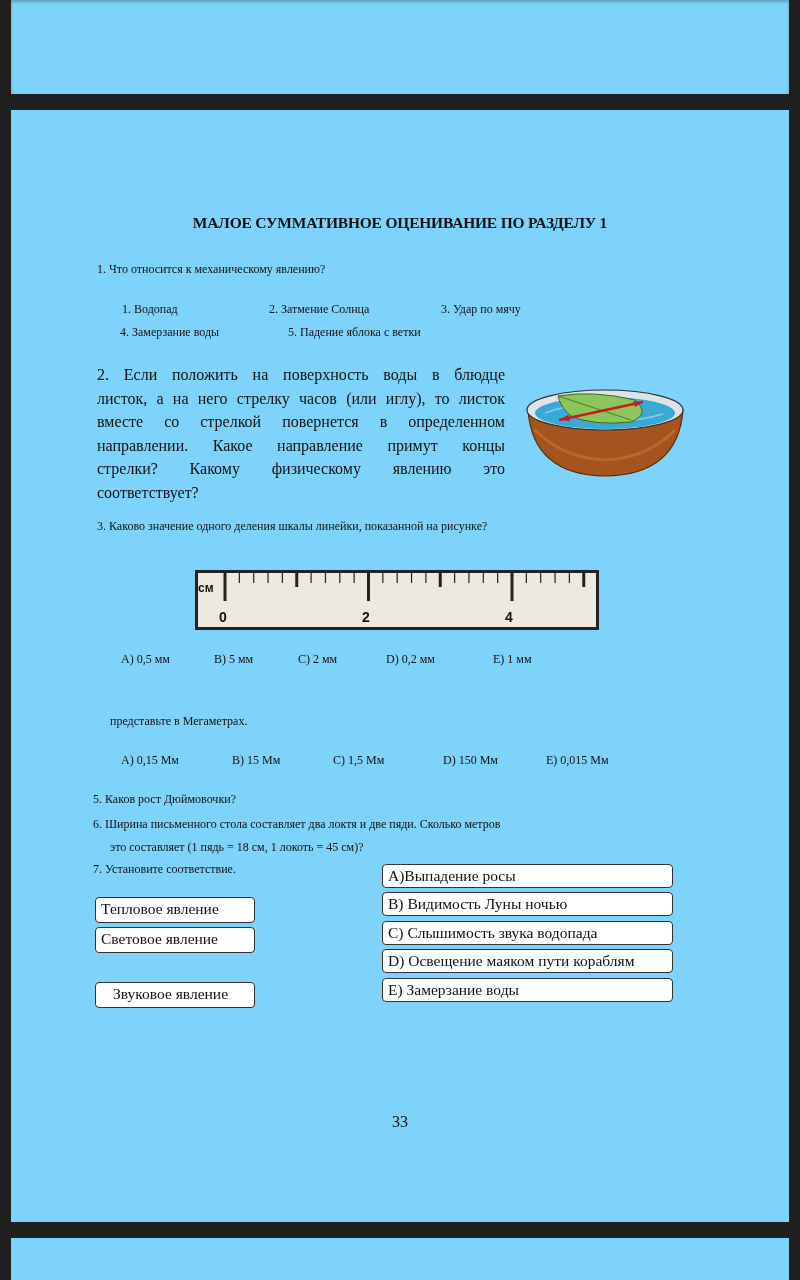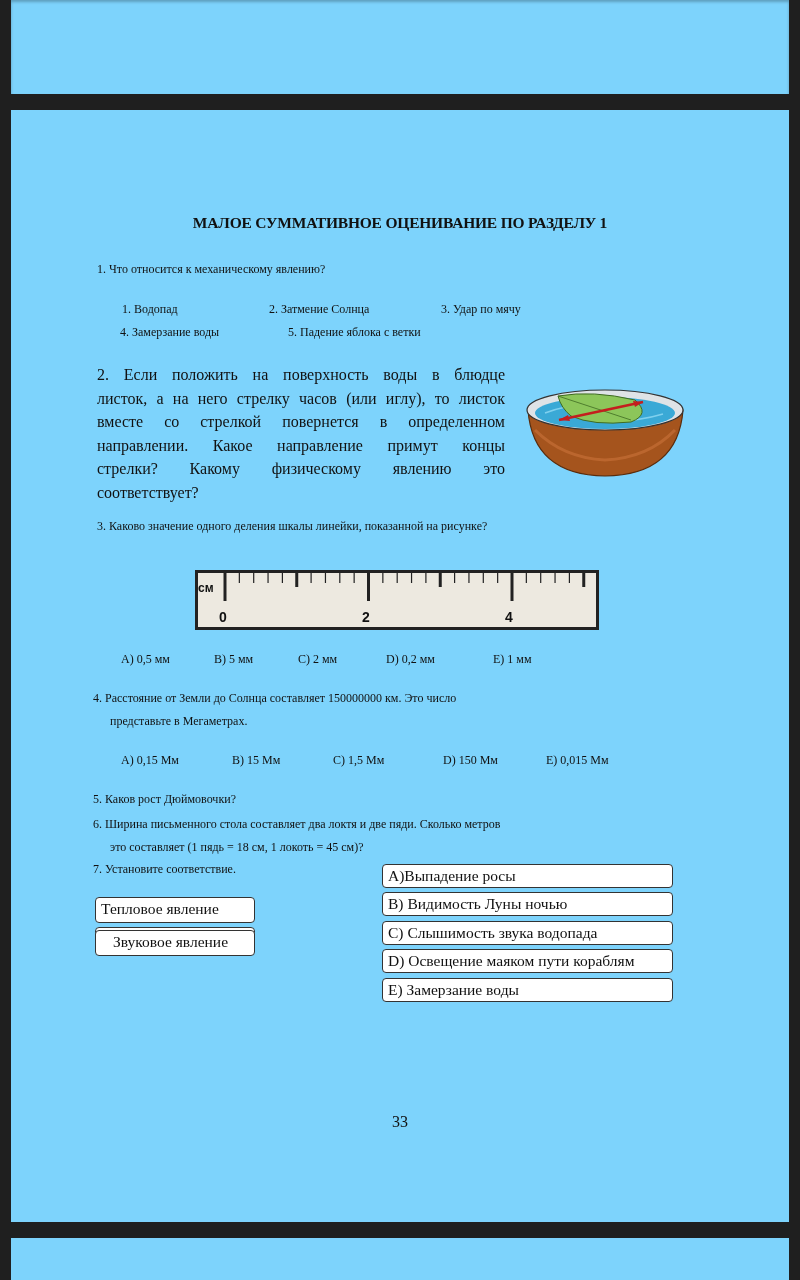--- a/index.html
+++ b/index.html
@@ -95,36 +95,35 @@
       <text x="167" y="52" font-family="Liberation Sans, sans-serif" font-weight="bold" font-size="14" fill="#111">2</text>
       <text x="310" y="52" font-family="Liberation Sans, sans-serif" font-weight="bold" font-size="14" fill="#111">4</text>
     </svg>
   </div>
   <div class="abs q" style="left:110px;top:542px;">A) 0,5 мм</div>
   <div class="abs q" style="left:203px;top:542px;">B) 5 мм</div>
   <div class="abs q" style="left:287px;top:542px;">C) 2 мм</div>
   <div class="abs q" style="left:375px;top:542px;">D) 0,2 мм</div>
   <div class="abs q" style="left:482px;top:542px;">E) 1 мм</div>
 
-  <div class="abs q" style="left:82px;top:581px;">4. Расстояние от Земли до Солнца составляет 150000000 км. Это число</div>
   <div class="abs q" style="left:99px;top:604px;">представьте в Мегаметрах.</div>
   <div class="abs q" style="left:110px;top:643px;">A) 0,15 Мм</div>
   <div class="abs q" style="left:221px;top:643px;">B) 15 Мм</div>
   <div class="abs q" style="left:322px;top:643px;">C) 1,5 Мм</div>
   <div class="abs q" style="left:432px;top:643px;">D) 150 Мм</div>
   <div class="abs q" style="left:535px;top:643px;">E) 0,015 Мм</div>
 
   <div class="abs q" style="left:82px;top:682px;">5. Каков рост Дюймовочки?</div>
   <div class="abs q" style="left:82px;top:707px;">6. Ширина письменного стола составляет два локтя и две пяди. Сколько метров</div>
   <div class="abs q" style="left:99px;top:730px;">это составляет (1 пядь = 18 см, 1 локоть = 45 см)?</div>
 
   <div class="abs q" style="left:82px;top:752px;">7. Установите соответствие.</div>
   <div class="box left-box" style="top:787px;">Тепловое явление</div>
   <div class="box left-box" style="top:817px;">Световое явление</div>
-  <div class="box left-box" style="top:820px;padding-left:17px;">Звуковое явление</div>
+  <div class="box left-box" style="top:872px;padding-left:17px;">Звуковое явление</div>
 
   <div class="box right-box" style="top:754px;">A)Выпадение росы</div>
   <div class="box right-box" style="top:782px;">B) Видимость Луны ночью</div>
   <div class="box right-box" style="top:811px;">C) Слышимость звука водопада</div>
   <div class="box right-box" style="top:839px;">D) Освещение маяком пути кораблям</div>
   <div class="box right-box" style="top:868px;">E) Замерзание воды</div>
 
   <div class="abs pagenum">33</div>
 </div>
 

